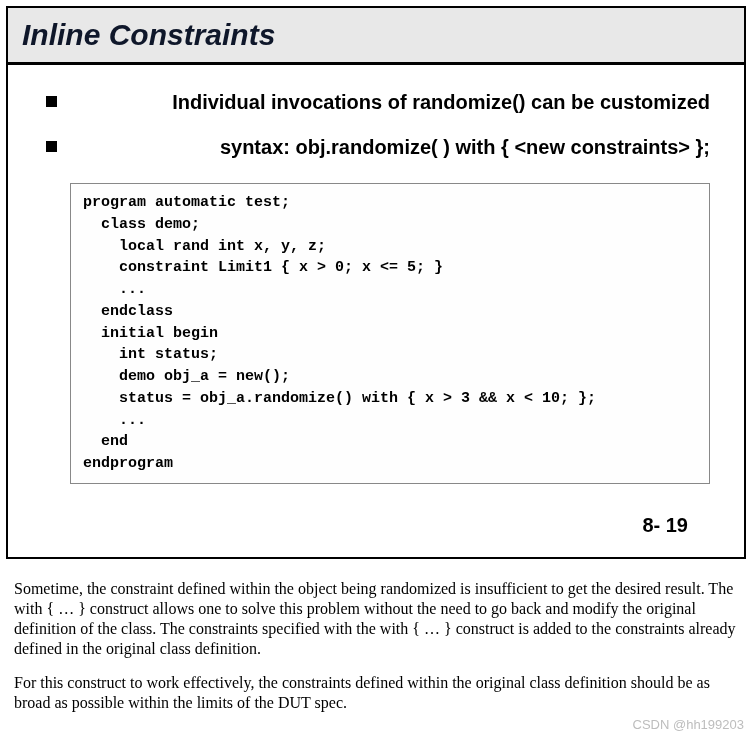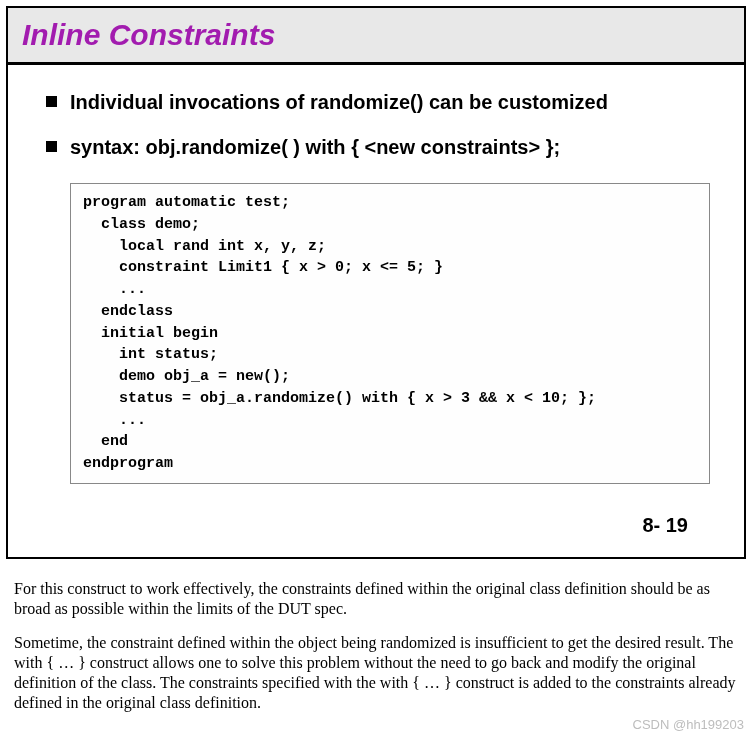--- a/index.html
+++ b/index.html
@@ -17,29 +17,30 @@
   .title-bar {
     background: #e8e8e8;
     border-bottom: 3px solid #000;
     padding: 10px 14px;
   }
   .title-bar h1 {
     margin: 0;
     font-size: 30px;
     font-weight: bold;
     font-style: italic;
-    color: #a21caf;
+    color: #0f172a;
   }
   .content {
     padding: 24px 34px 10px 34px;
   }
   ul.bullets {
     list-style: none;
     padding: 0;
     margin: 0 0 18px 0;
+    text-align: right;
   }
   ul.bullets li {
     position: relative;
     padding-left: 28px;
     margin-bottom: 18px;
     font-size: 20px;
     font-weight: bold;
     line-height: 1.35;
   }
   ul.bullets li::before {
@@ -110,16 +111,16 @@
     demo obj_a = new();
     status = obj_a.randomize() with { x &gt; 3 &amp;&amp; x &lt; 10; };
     ...
   end
 endprogram</div>
     <div class="page-num">8- 19</div>
   </div>
 </div>
 
 <div class="notes">
+  <p>Sometime, the constraint defined within the object being randomized is insufficient to get the desired result.  The with { … } construct allows one to solve this problem without the need to go back and modify the original definition of the class.  The constraints specified with the with { … } construct is added to the constraints already defined in the original class definition.</p>
   <p>For this construct to work effectively, the constraints defined within the original class definition should be as broad as possible within the limits of the DUT spec.</p>
-  <p>Sometime, the constraint defined within the object being randomized is insufficient to get the desired result.  The with { … } construct allows one to solve this problem without the need to go back and modify the original definition of the class.  The constraints specified with the with { … } construct is added to the constraints already defined in the original class definition.</p>
 </div>
 <div class="watermark">CSDN @hh199203</div>
 
 </body></html>

